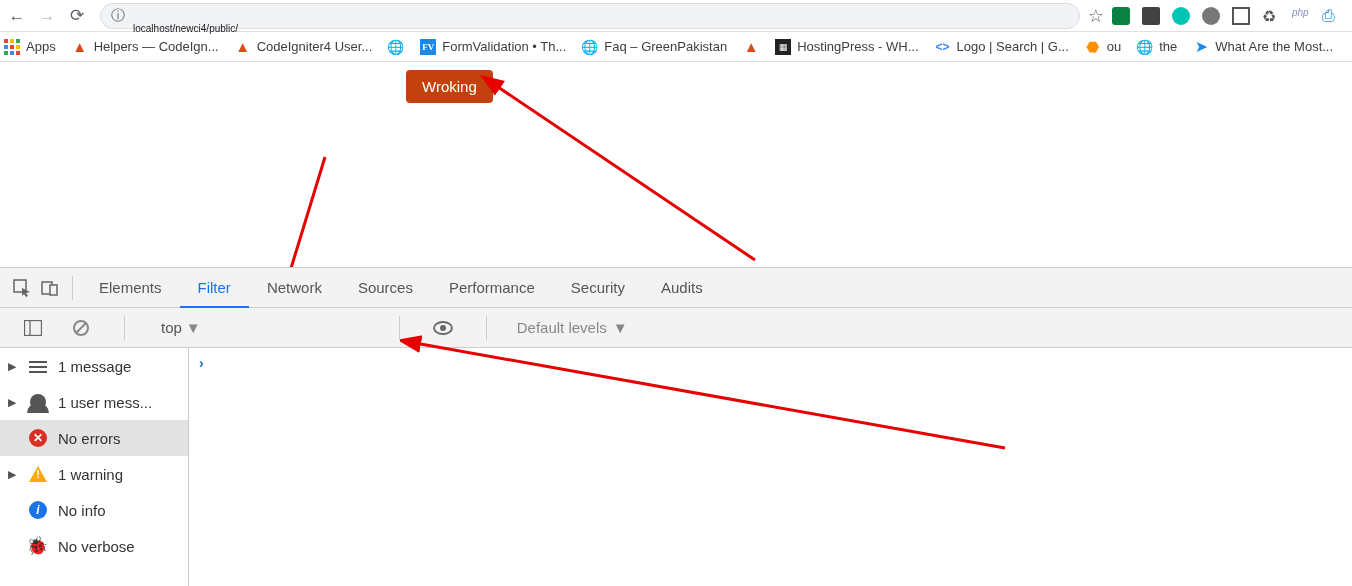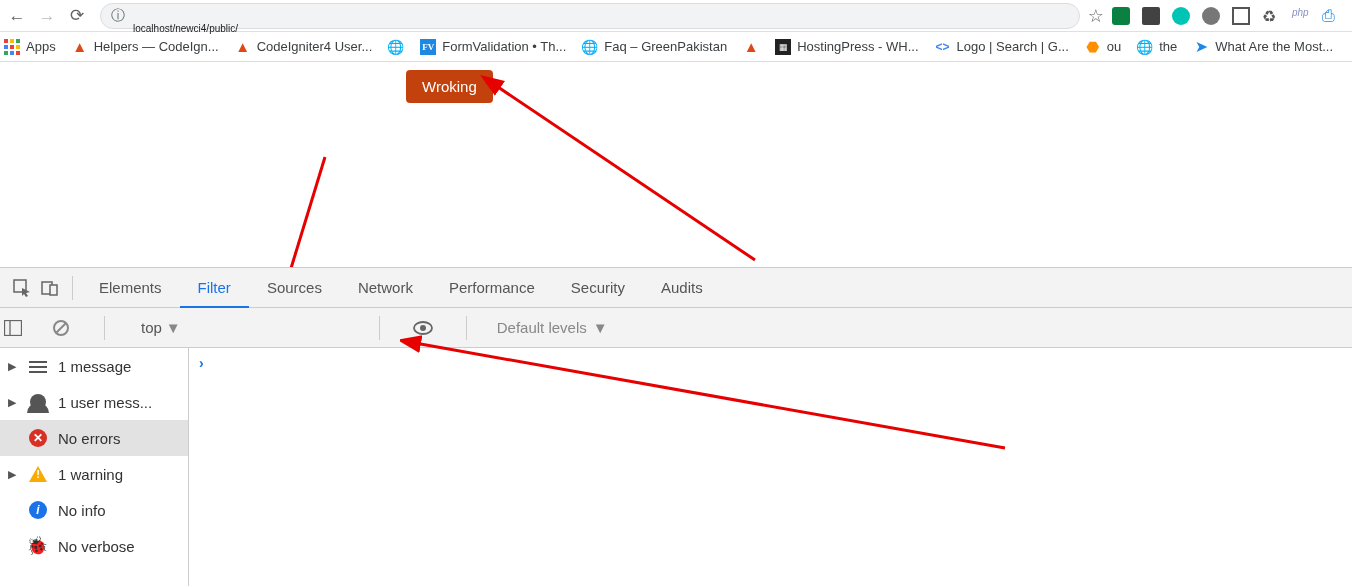--- a/index.html
+++ b/index.html
@@ -40,21 +40,21 @@
 .arrow-svg { position:absolute; pointer-events:none; }
 
 
 .devtools { position:absolute; top:267px; left:0; right:0; bottom:0; border-top:1px solid #ccc; background:#fff; display:flex; flex-direction:column; }
 .dt-tabs { height:40px; border-bottom:1px solid #ccc; display:flex; align-items:center; padding:0 8px; gap:0; font-size:15px; color:#555; background:#f3f3f3; }
 .dt-tab-icon { width:28px; height:28px; display:flex; align-items:center; justify-content:center; color:#666; }
 .dt-sep { width:1px; height:24px; background:#ccc; margin:0 8px; }
 .dt-tab { padding:0 18px; height:40px; display:flex; align-items:center; cursor:default; }
 .dt-tab.active { color:#1a73e8; border-bottom:2px solid #1a73e8; margin-bottom:-1px; }
 
-.dt-toolbar { height:40px; border-bottom:1px solid #ccc; display:flex; align-items:center; padding:0 0; gap:22px; background:#f3f3f3; font-size:15px; color:#555; }
+.dt-toolbar { height:40px; border-bottom:1px solid #ccc; display:flex; align-items:center; padding:0 20px; gap:22px; background:#f3f3f3; font-size:15px; color:#555; }
 .dt-tool-icon { width:26px; height:26px; display:flex; align-items:center; justify-content:center; color:#666; font-size:16px; }
 .dt-context { display:flex; align-items:center; gap:4px; padding:0 6px; }
 .dt-filter-input { flex:0 0 395px; height:26px; border:1px solid #ccc; background:#fff; padding:0 8px; font-size:15px; color:#333; }
 .dt-levels { color:#888; display:flex; align-items:center; gap:6px; }
 
 .dt-body { flex:1; display:flex; }
 .dt-sidebar { width:189px; border-right:1px solid #ccc; }
 .side-row { height:36px; display:flex; align-items:center; gap:10px; padding:0 8px; font-size:15px; color:#333; }
 .side-row.selected { background:#e2e2e2; }
 .side-caret { width:10px; color:#555; font-size:11px; }
@@ -188,22 +188,22 @@
       </div>
     <div class="dt-tab-icon">
         <svg width="18" height="18" viewBox="0 0 18 18">
           <rect x="1" y="3" width="10" height="12" fill="none" stroke="#666" stroke-width="1.5"></rect>
           <rect x="9" y="6" width="7" height="10" fill="#f3f3f3" stroke="#666" stroke-width="1.5"></rect>
         </svg>
       </div>
     <div class="dt-sep"></div>
     <div class="dt-tab">Elements</div>
     <div class="dt-tab active">Filter</div>
+    <div class="dt-tab">Network</div>
     <div class="dt-tab">Sources</div>
-    <div class="dt-tab">Network</div>
     <div class="dt-tab">Performance</div>
     <div class="dt-tab">Security</div>
     <div class="dt-tab">Audits</div>
   </div>
 
   <div class="dt-toolbar">
     <div class="dt-tool-icon">
         <svg width="18" height="16" viewBox="0 0 18 16">
           <rect x="0.5" y="0.5" width="17" height="15" fill="none" stroke="#666" stroke-width="1.3"></rect>
           <line x1="6" y1="1" x2="6" y2="15" stroke="#666" stroke-width="1.3"></line>

